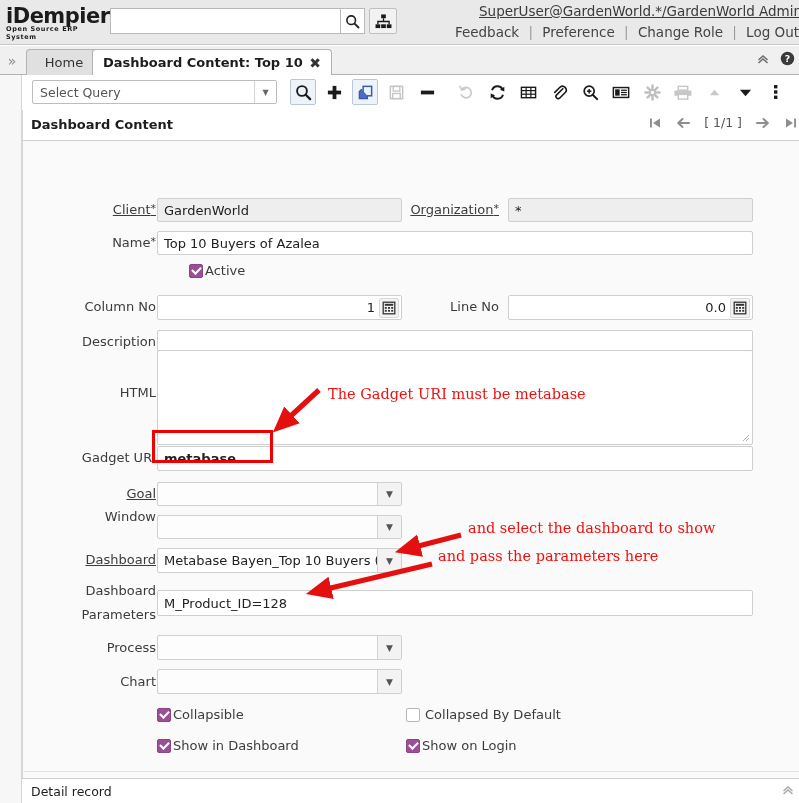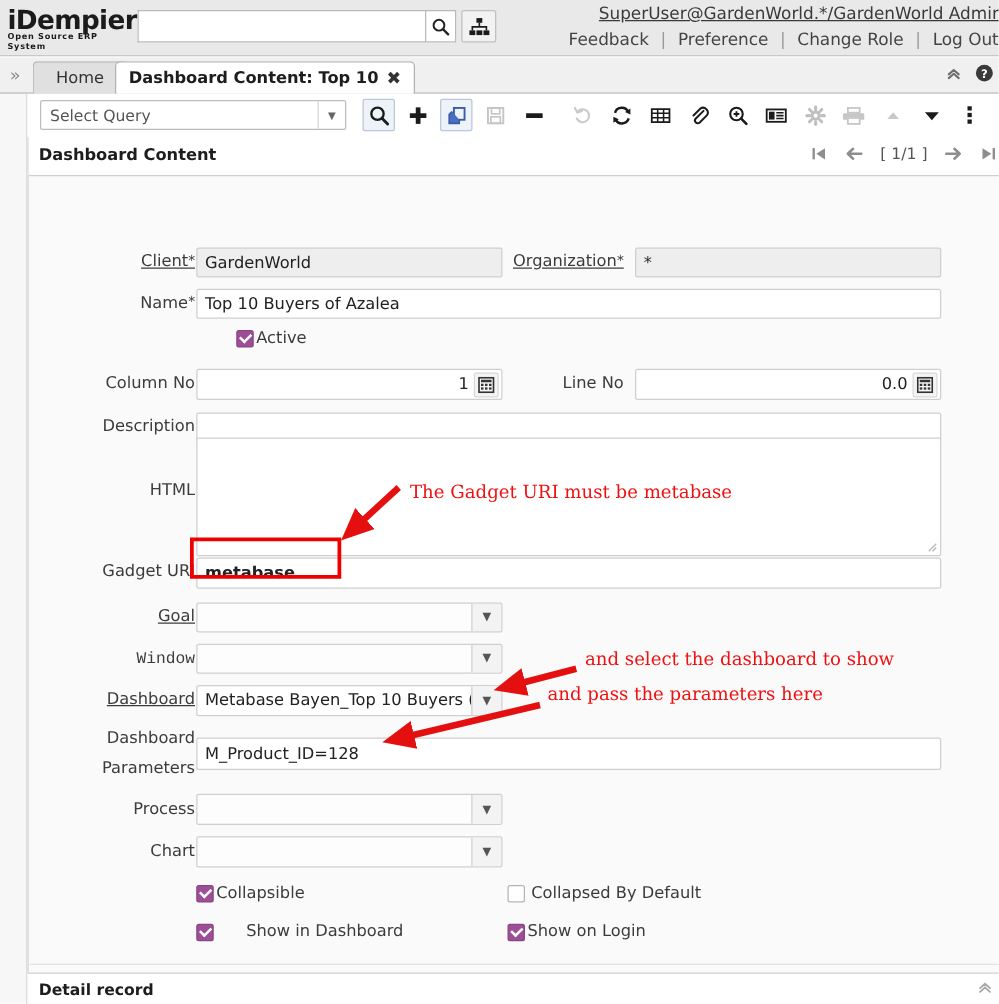--- a/index.html
+++ b/index.html
@@ -274,21 +274,21 @@
   }
 
   
   .detailbar {
     position: absolute; left: 22px; bottom: 0; width: 777px; height: 25px;
     background: #ffffff;
     border-top: 1px solid #cfcfcf;
     display: flex; align-items: center;
   }
   .detail-label {
-    margin-left: 9px; font-size: 12.5px; font-weight: bold; color: #1d1d1d;
+    margin-left: 9px; font-size: 12.5px; font-weight: normal; color: #1d1d1d;
   }
   .detail-chev {
     position: absolute; right: 4px; top: 4px;
     color: #9a9a9a; font-size: 13px;
     cursor: pointer;
   }
 
   
   .anno {
     position: absolute;
@@ -622,21 +622,21 @@
 
       <div class="lbl" style="left:10px; top:308px; width:122px;">Gadget URI</div>
       <div class="fld" style="left:133px; top:304px; width:596px; height:25px;font-weight:bold;">metabase</div>
 
       <div class="lbl link" style="left:10px; top:344px; width:122px;">Goal</div>
       <div class="combo empty" style="left:133px; top:340px; width:245px; height:24px;">
         <span class="cv"></span>
         <span class="carrow">▼</span>
       </div>
 
-      <div class="lbl" style="left:10px; top:377px; width:122px;font-family:Liberation Mono, monospace;">Window</div>
+      <div class="lbl" style="left:10px; top:367px; width:122px;">Window</div>
       <div class="combo empty" style="left:133px; top:373px; width:245px; height:24px;">
         <span class="cv"></span>
         <span class="carrow">▼</span>
       </div>
 
       <div class="lbl link" style="left:10px; top:410px; width:122px;">Dashboard</div>
       <div class="combo" style="left:133px; top:406px; width:245px; height:25px;">
         <span class="cv">Metabase Bayen_Top 10 Buyers (</span>
         <span class="carrow">▼</span>
       </div>
@@ -659,21 +659,21 @@
 
       <div class="chk-wrap" style="left:133px; top:565px;">
         <span class="chk on"></span>
         <span>Collapsible</span>
       </div>
       <div class="chk-wrap" style="left:382px; top:565px;">
         <span class="chk off"></span>
         <span style="margin-left:3px;">Collapsed By Default</span>
       </div>
 
-      <div class="chk-wrap" style="left:133px; top:596px;gap:24px;">
+      <div class="chk-wrap" style="left:133px; top:596px;">
         <span class="chk on"></span>
         <span>Show in Dashboard</span>
       </div>
       <div class="chk-wrap" style="left:382px; top:596px;">
         <span class="chk on"></span>
         <span>Show on Login</span>
       </div>
 
     </div>
   </div>

